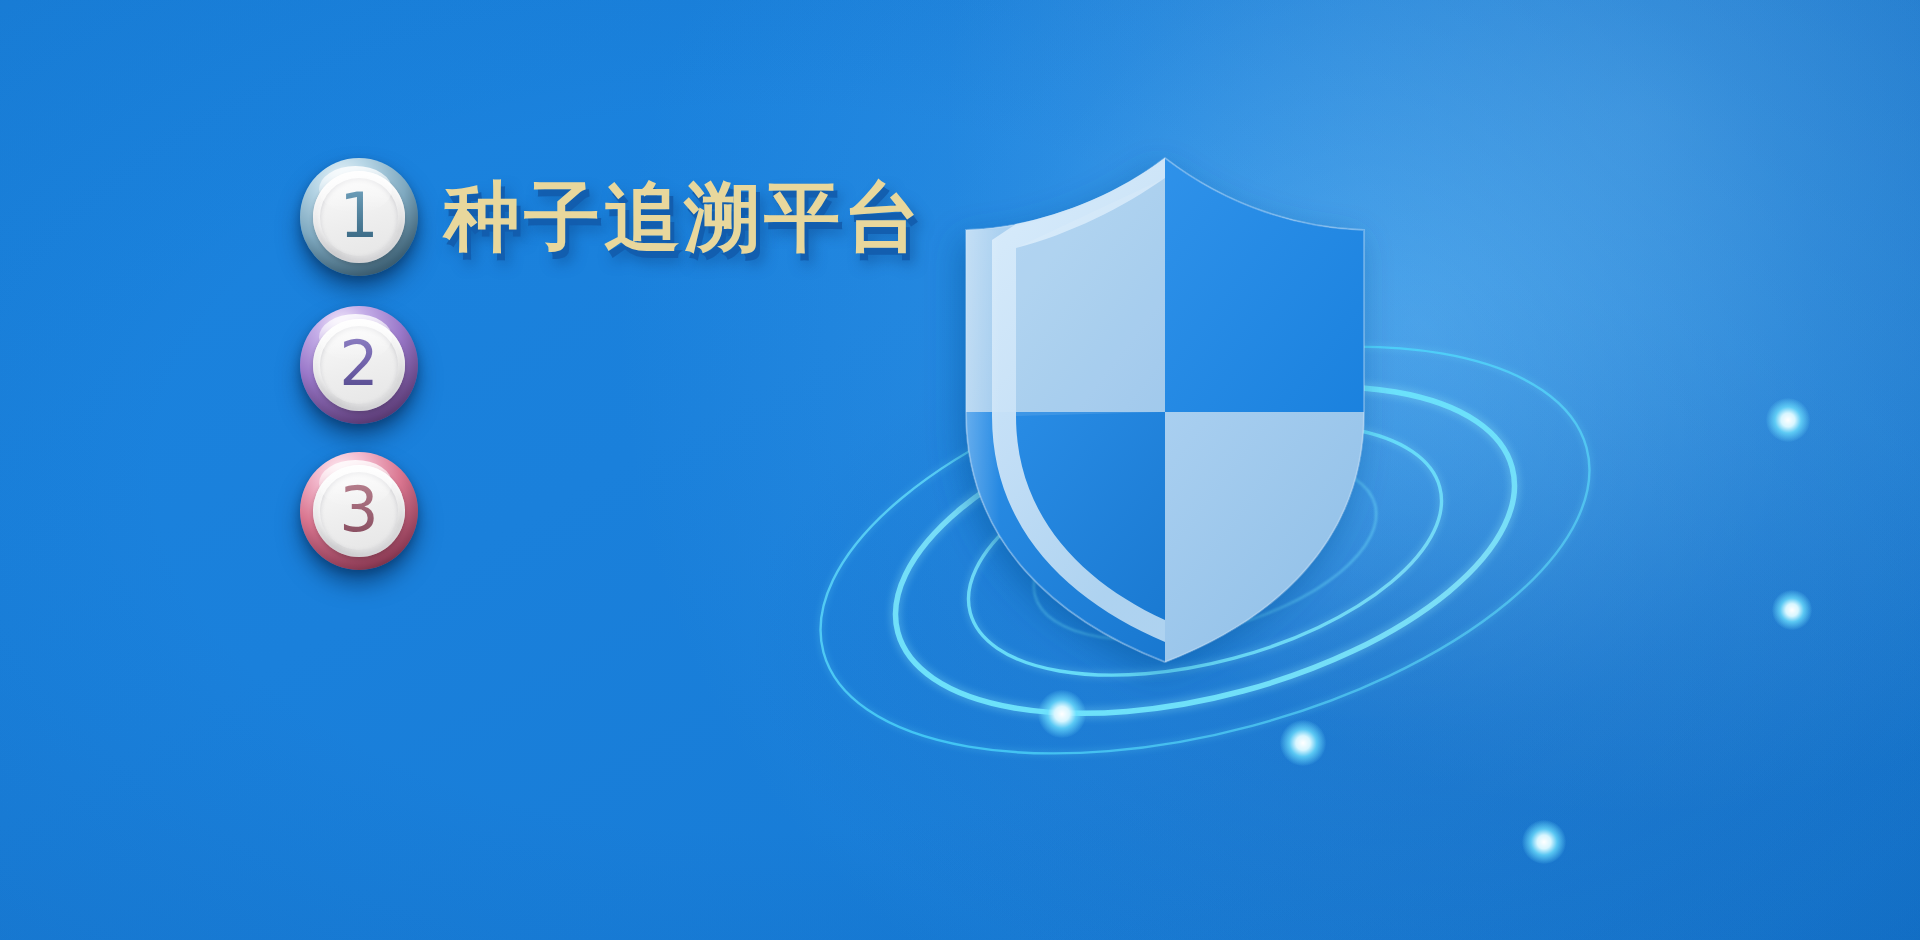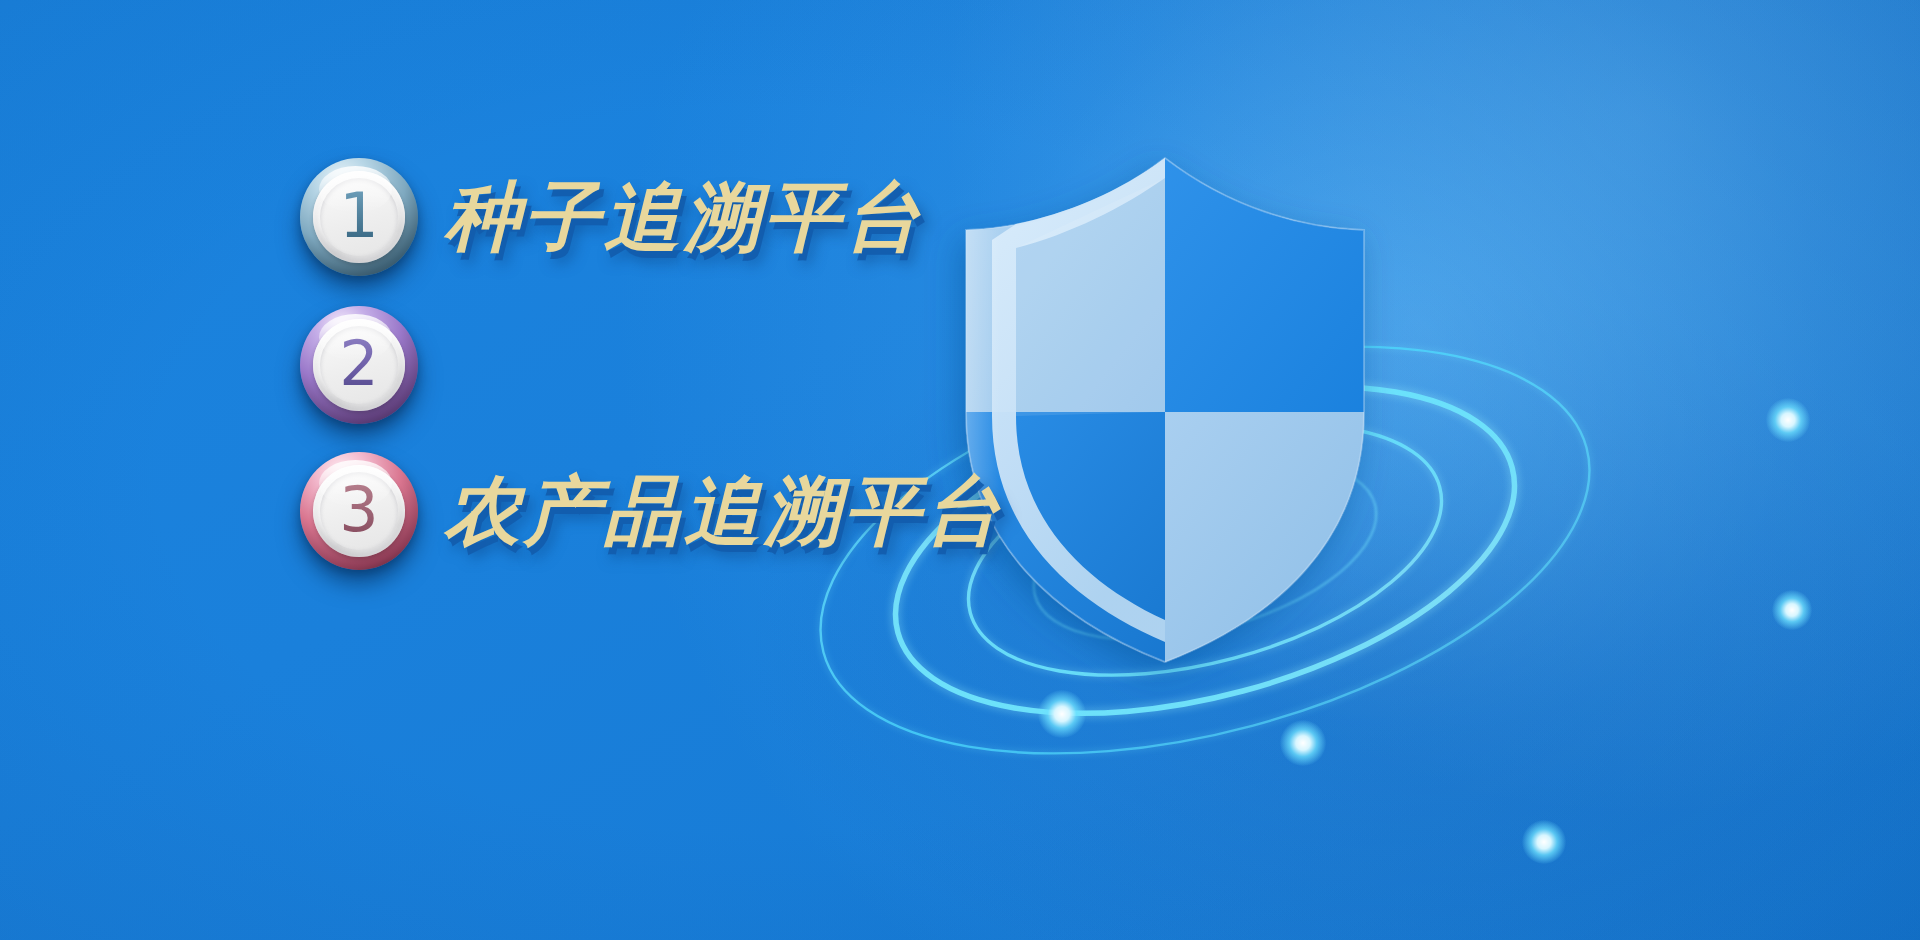--- a/index.html
+++ b/index.html
@@ -152,21 +152,20 @@
     font-family: "DejaVu Sans", "Liberation Sans", sans-serif;
     font-size: 76px;
     font-weight: 700;
     line-height: 1;
     color: #e8d79c;
     letter-spacing: 4px;
     white-space: nowrap;
     text-shadow:
       4px 7px 0 rgba(18, 92, 172, 0.92),
       7px 11px 14px rgba(10, 62, 126, 0.55);
-    font-style: italic;
   }
 
   
   .shield-wrap {
     position: absolute;
     left: 930px;
     top: 150px;
     width: 470px;
     height: 520px;
   }
@@ -354,18 +353,17 @@
     </div>
 
     <div class="row row-3">
       <div class="badge badge-3">
         <div class="ring"></div>
         <div class="disc"></div>
         <div class="inner-ring"></div>
         <div class="gloss"></div>
         <span class="num">3</span>
       </div>
-      <span class="label">农产品追溯平台</span>
     </div>
 
   </div>
 
 </div>
 
 </body></html>

